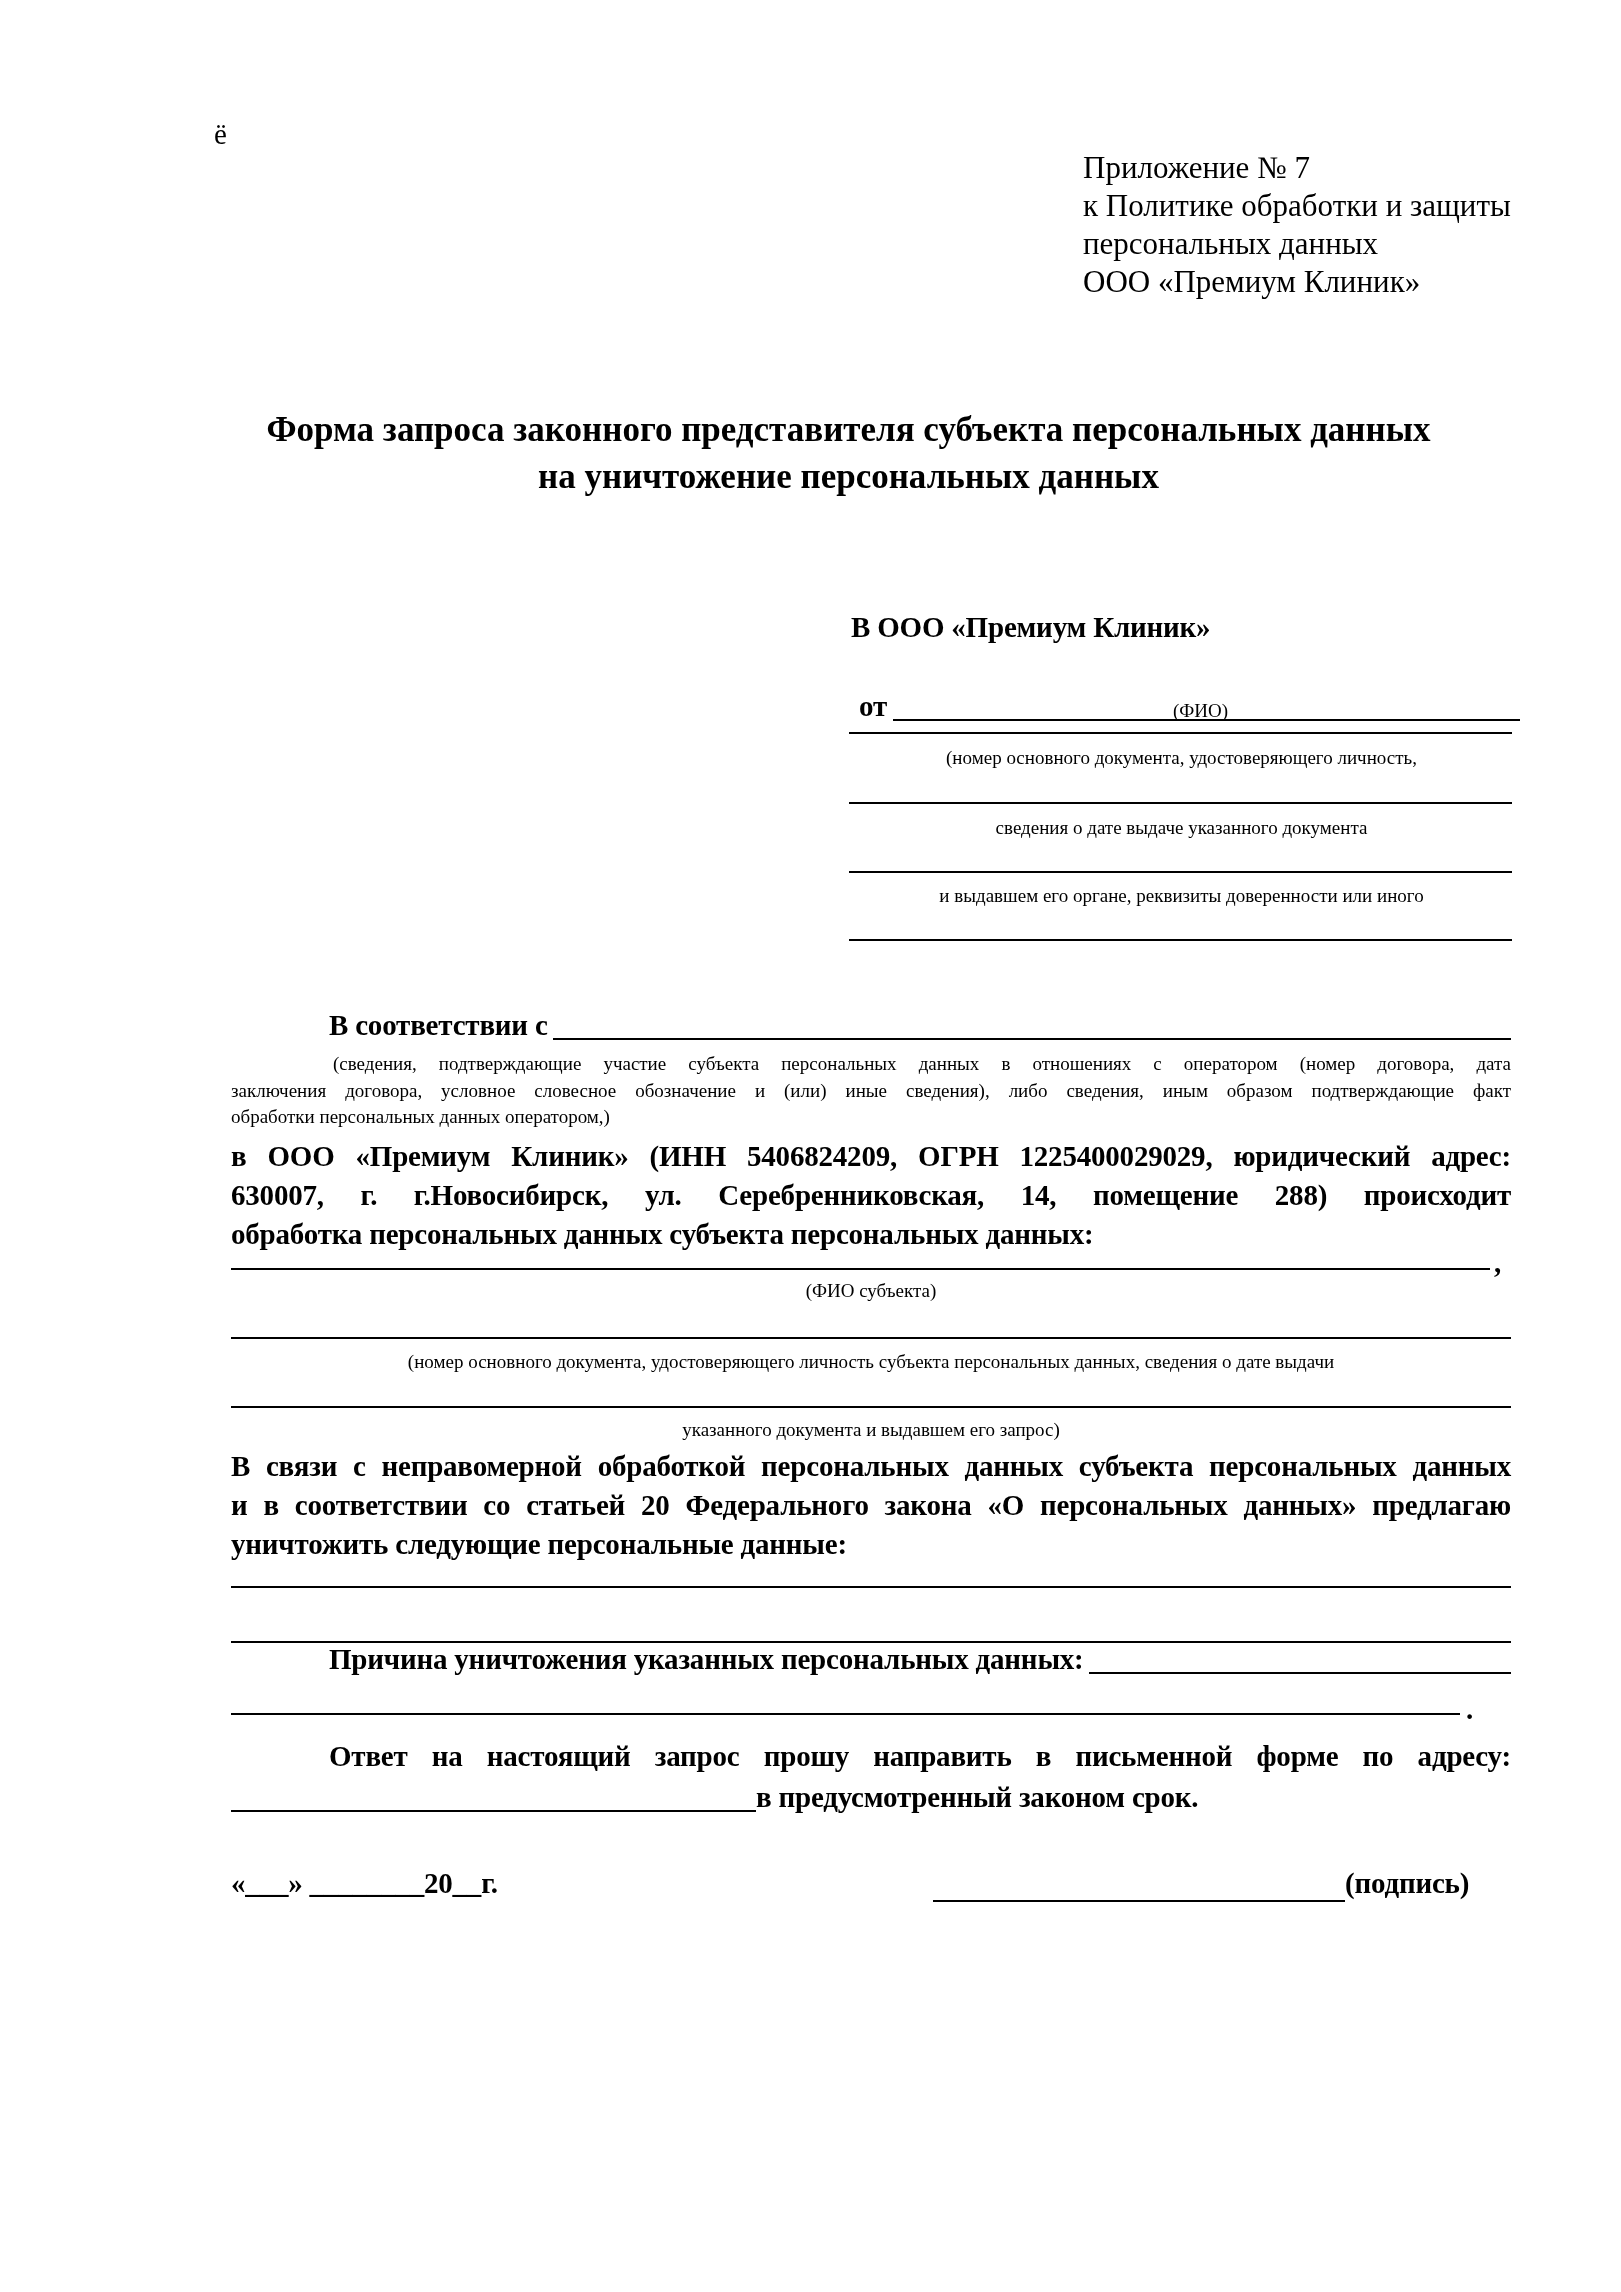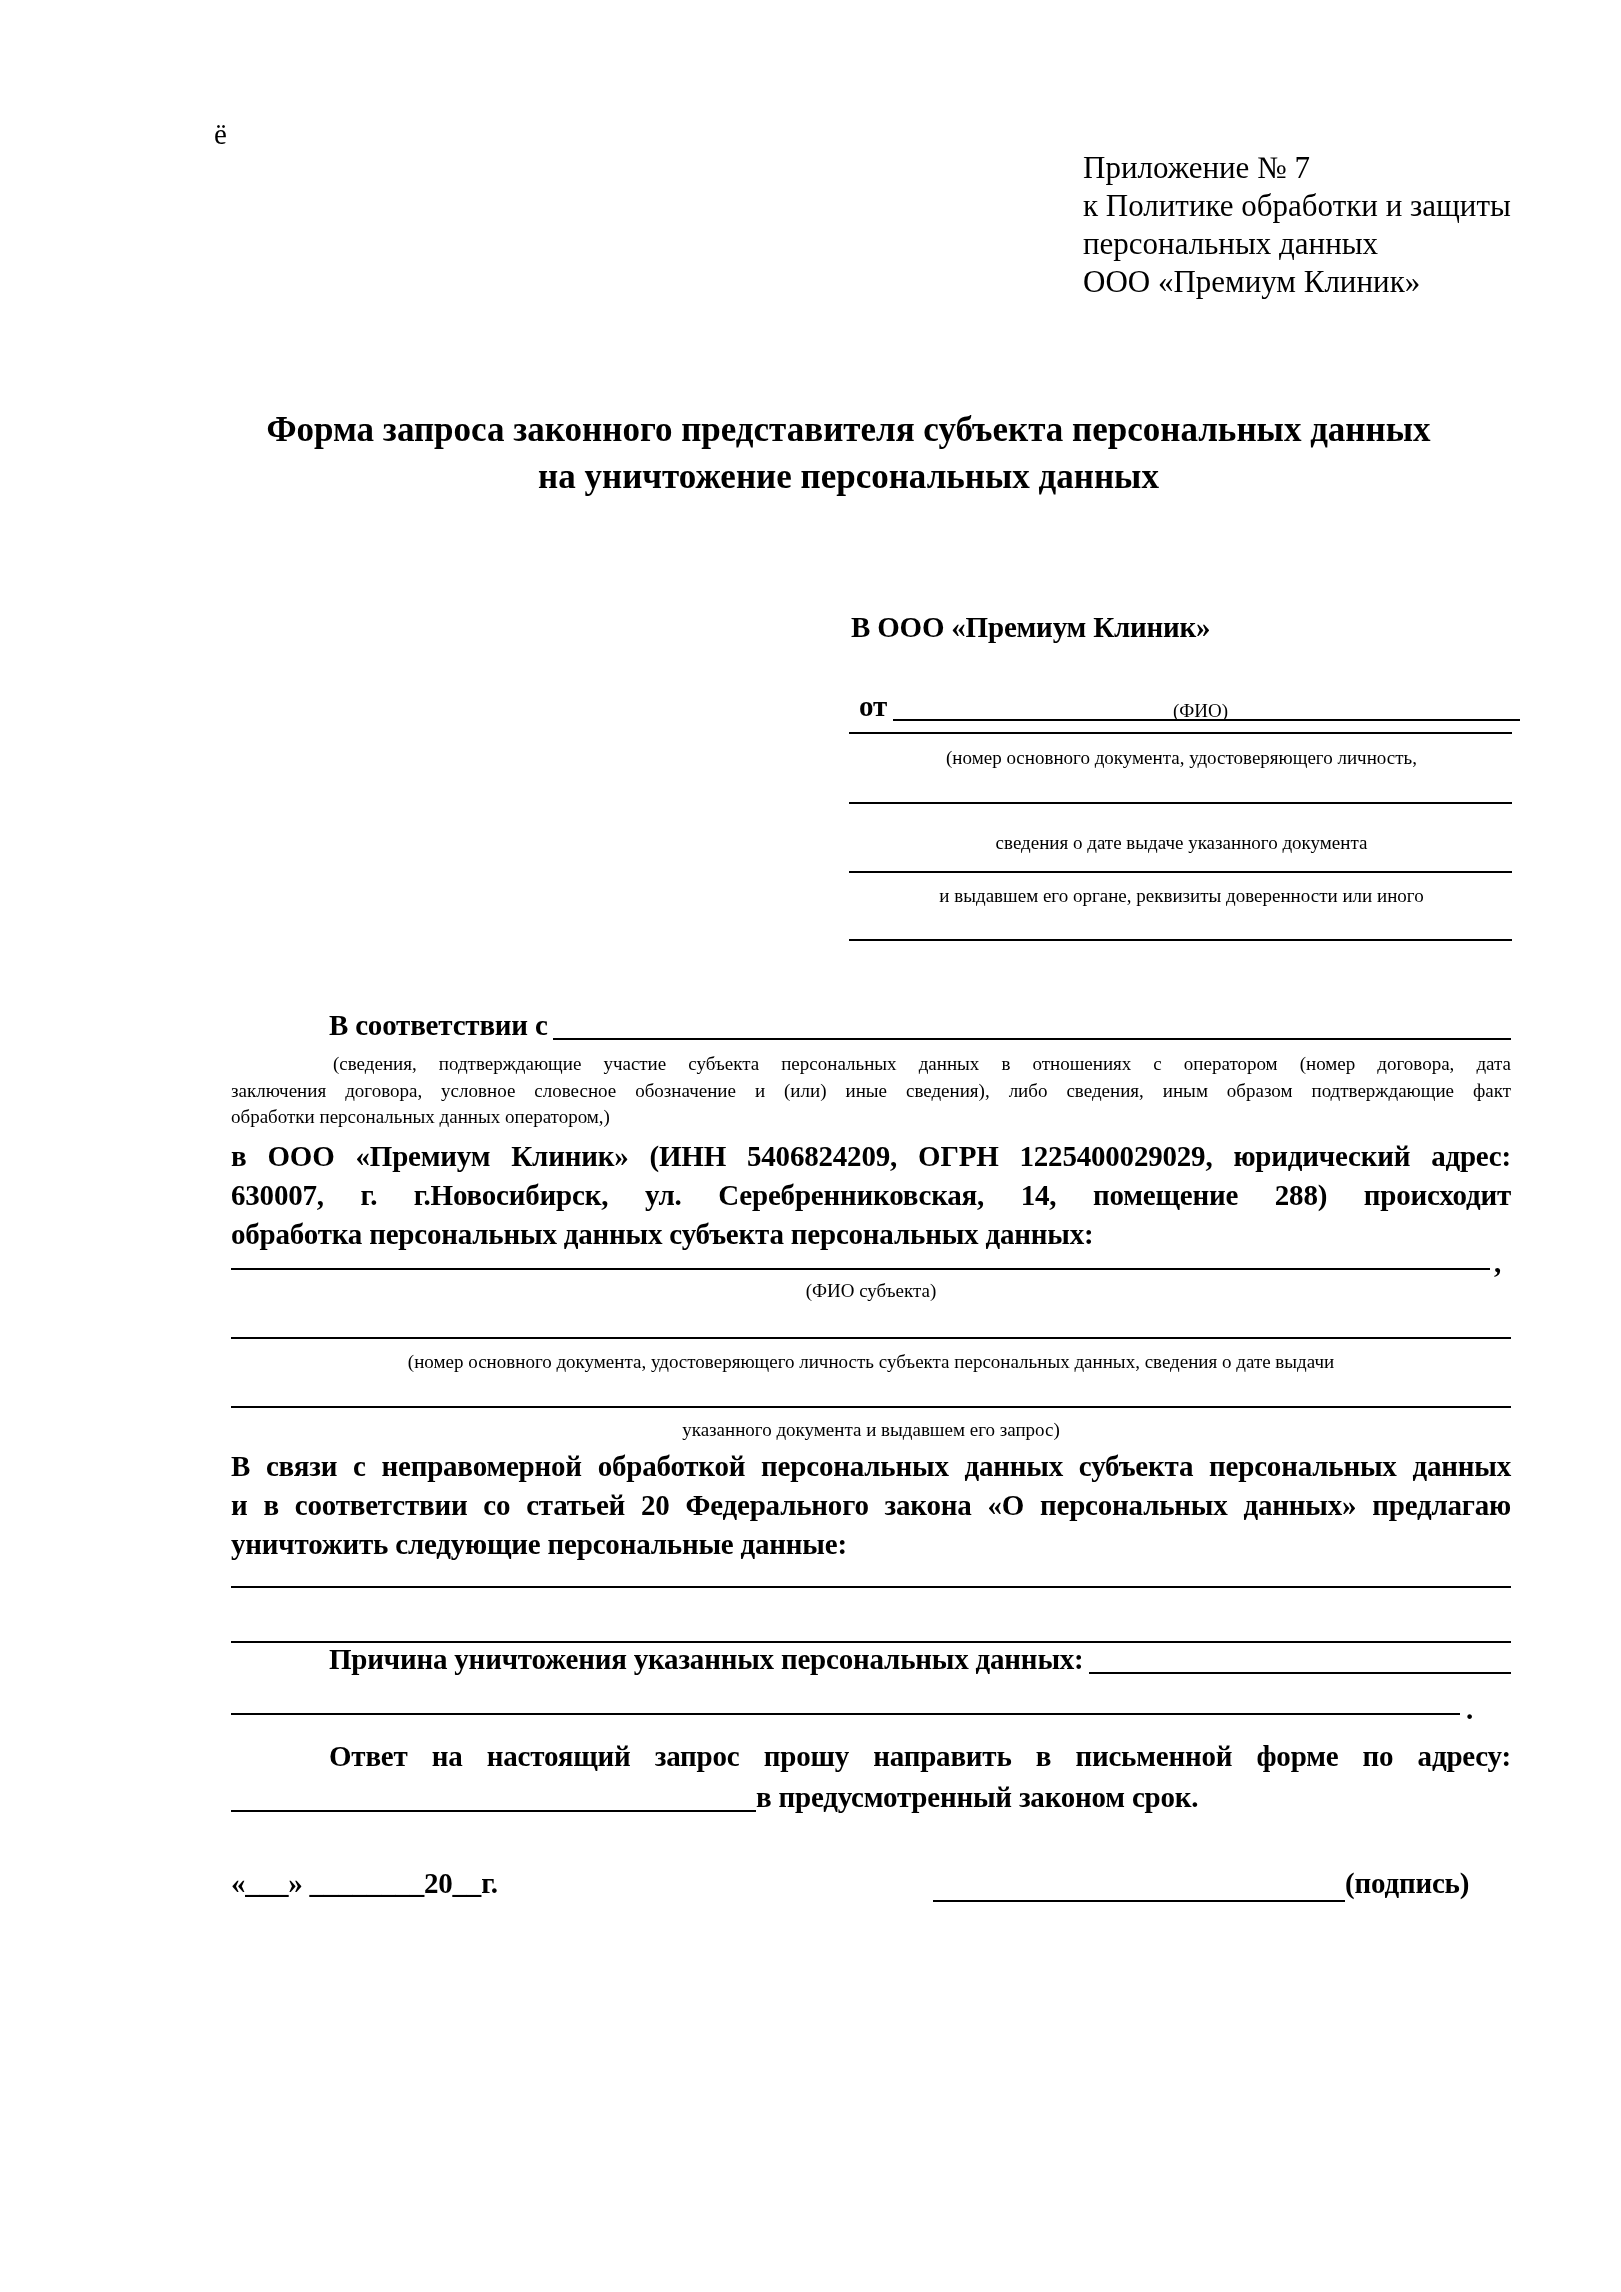--- a/index.html
+++ b/index.html
@@ -50,21 +50,21 @@
     <div class="abs txt flexrow" style="left:8px; top:47px; width:661px;margin-top:32px;">
       <span>от</span>
       <span class="fillline"></span>
     </div>
     <div class="abs small center" style="left:39px; top:90px; width:621px;">(ФИО)</div>
 
     <div class="rule" style="left:-2px; top:124px; width:663px;"></div>
     <div class="abs small center" style="left:0; top:137px; width:661px;">(номер основного документа, удостоверяющего личность,</div>
 
     <div class="rule" style="left:-2px; top:194px; width:663px;"></div>
-    <div class="abs small center" style="left:0; top:207px; width:661px;margin-top:15px;">сведения о дате выдаче указанного документа</div>
+    <div class="abs small center" style="left:0; top:207px; width:661px;">сведения о дате выдаче указанного документа</div>
 
     <div class="rule" style="left:-2px; top:263px; width:663px;"></div>
     <div class="abs small center" style="left:0; top:275px; width:661px;">и выдавшем его органе, реквизиты доверенности или иного</div>
 
     <div class="rule" style="left:-2px; top:331px; width:663px;"></div>
   </div>
 
   <div class="abs txt flexrow" style="left:231px; top:1006px; width:1280px;">
     <span style="padding-left:98px;">В соответствии с</span>
     <span class="fillline"></span>

